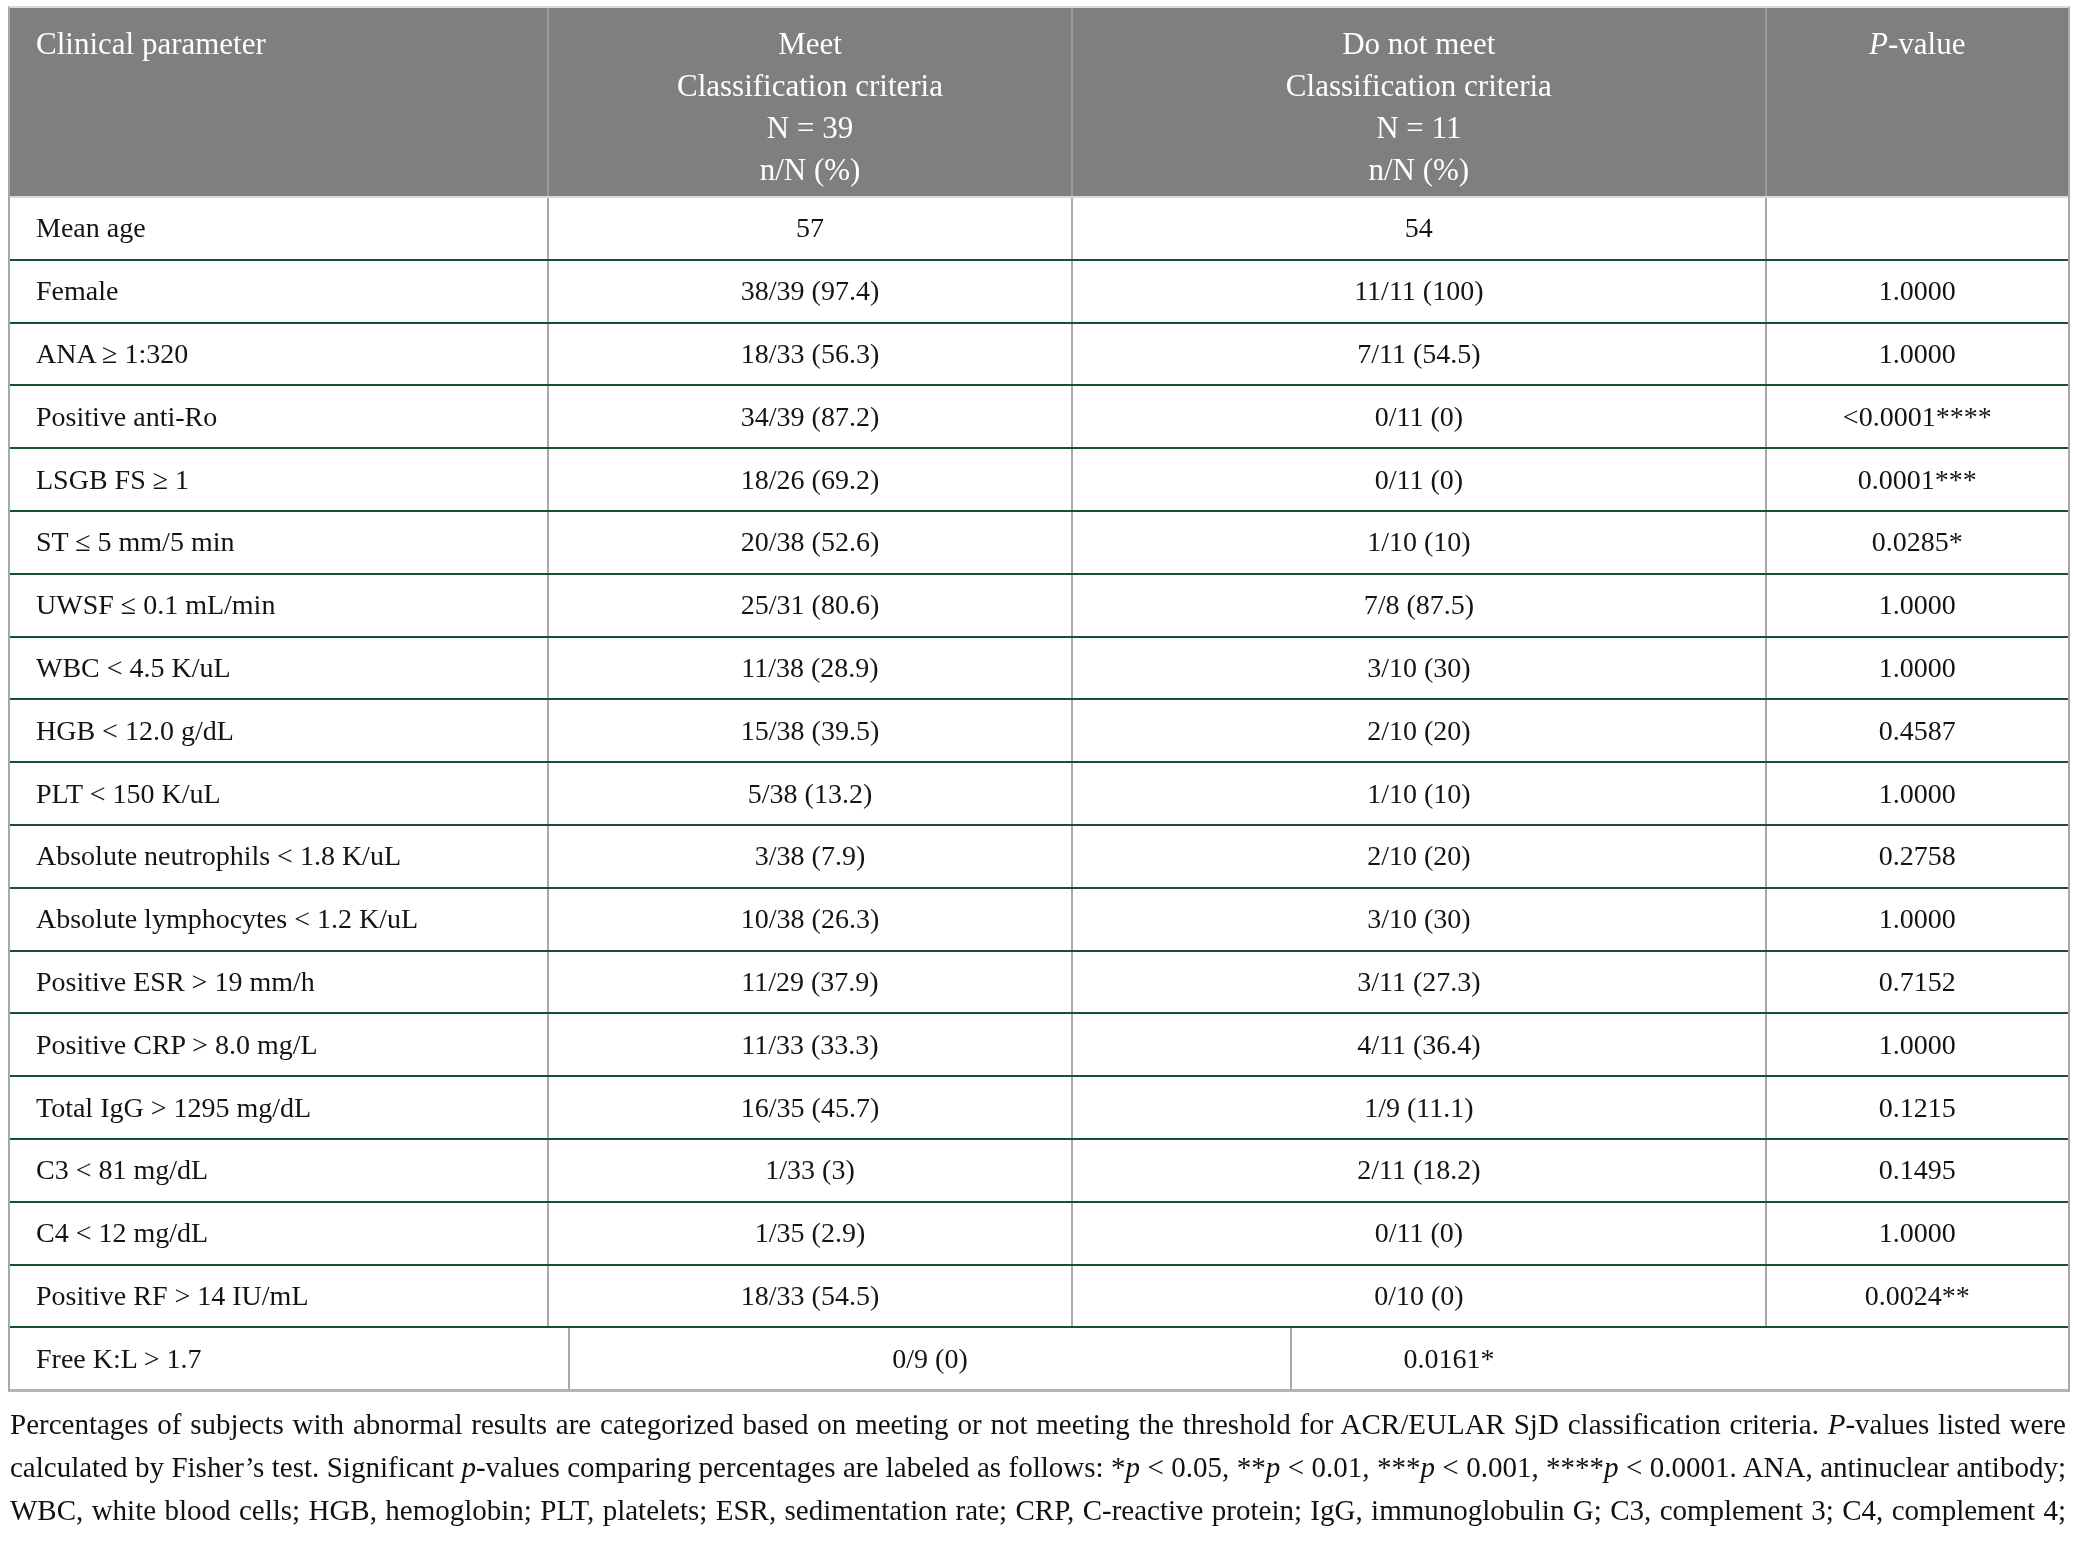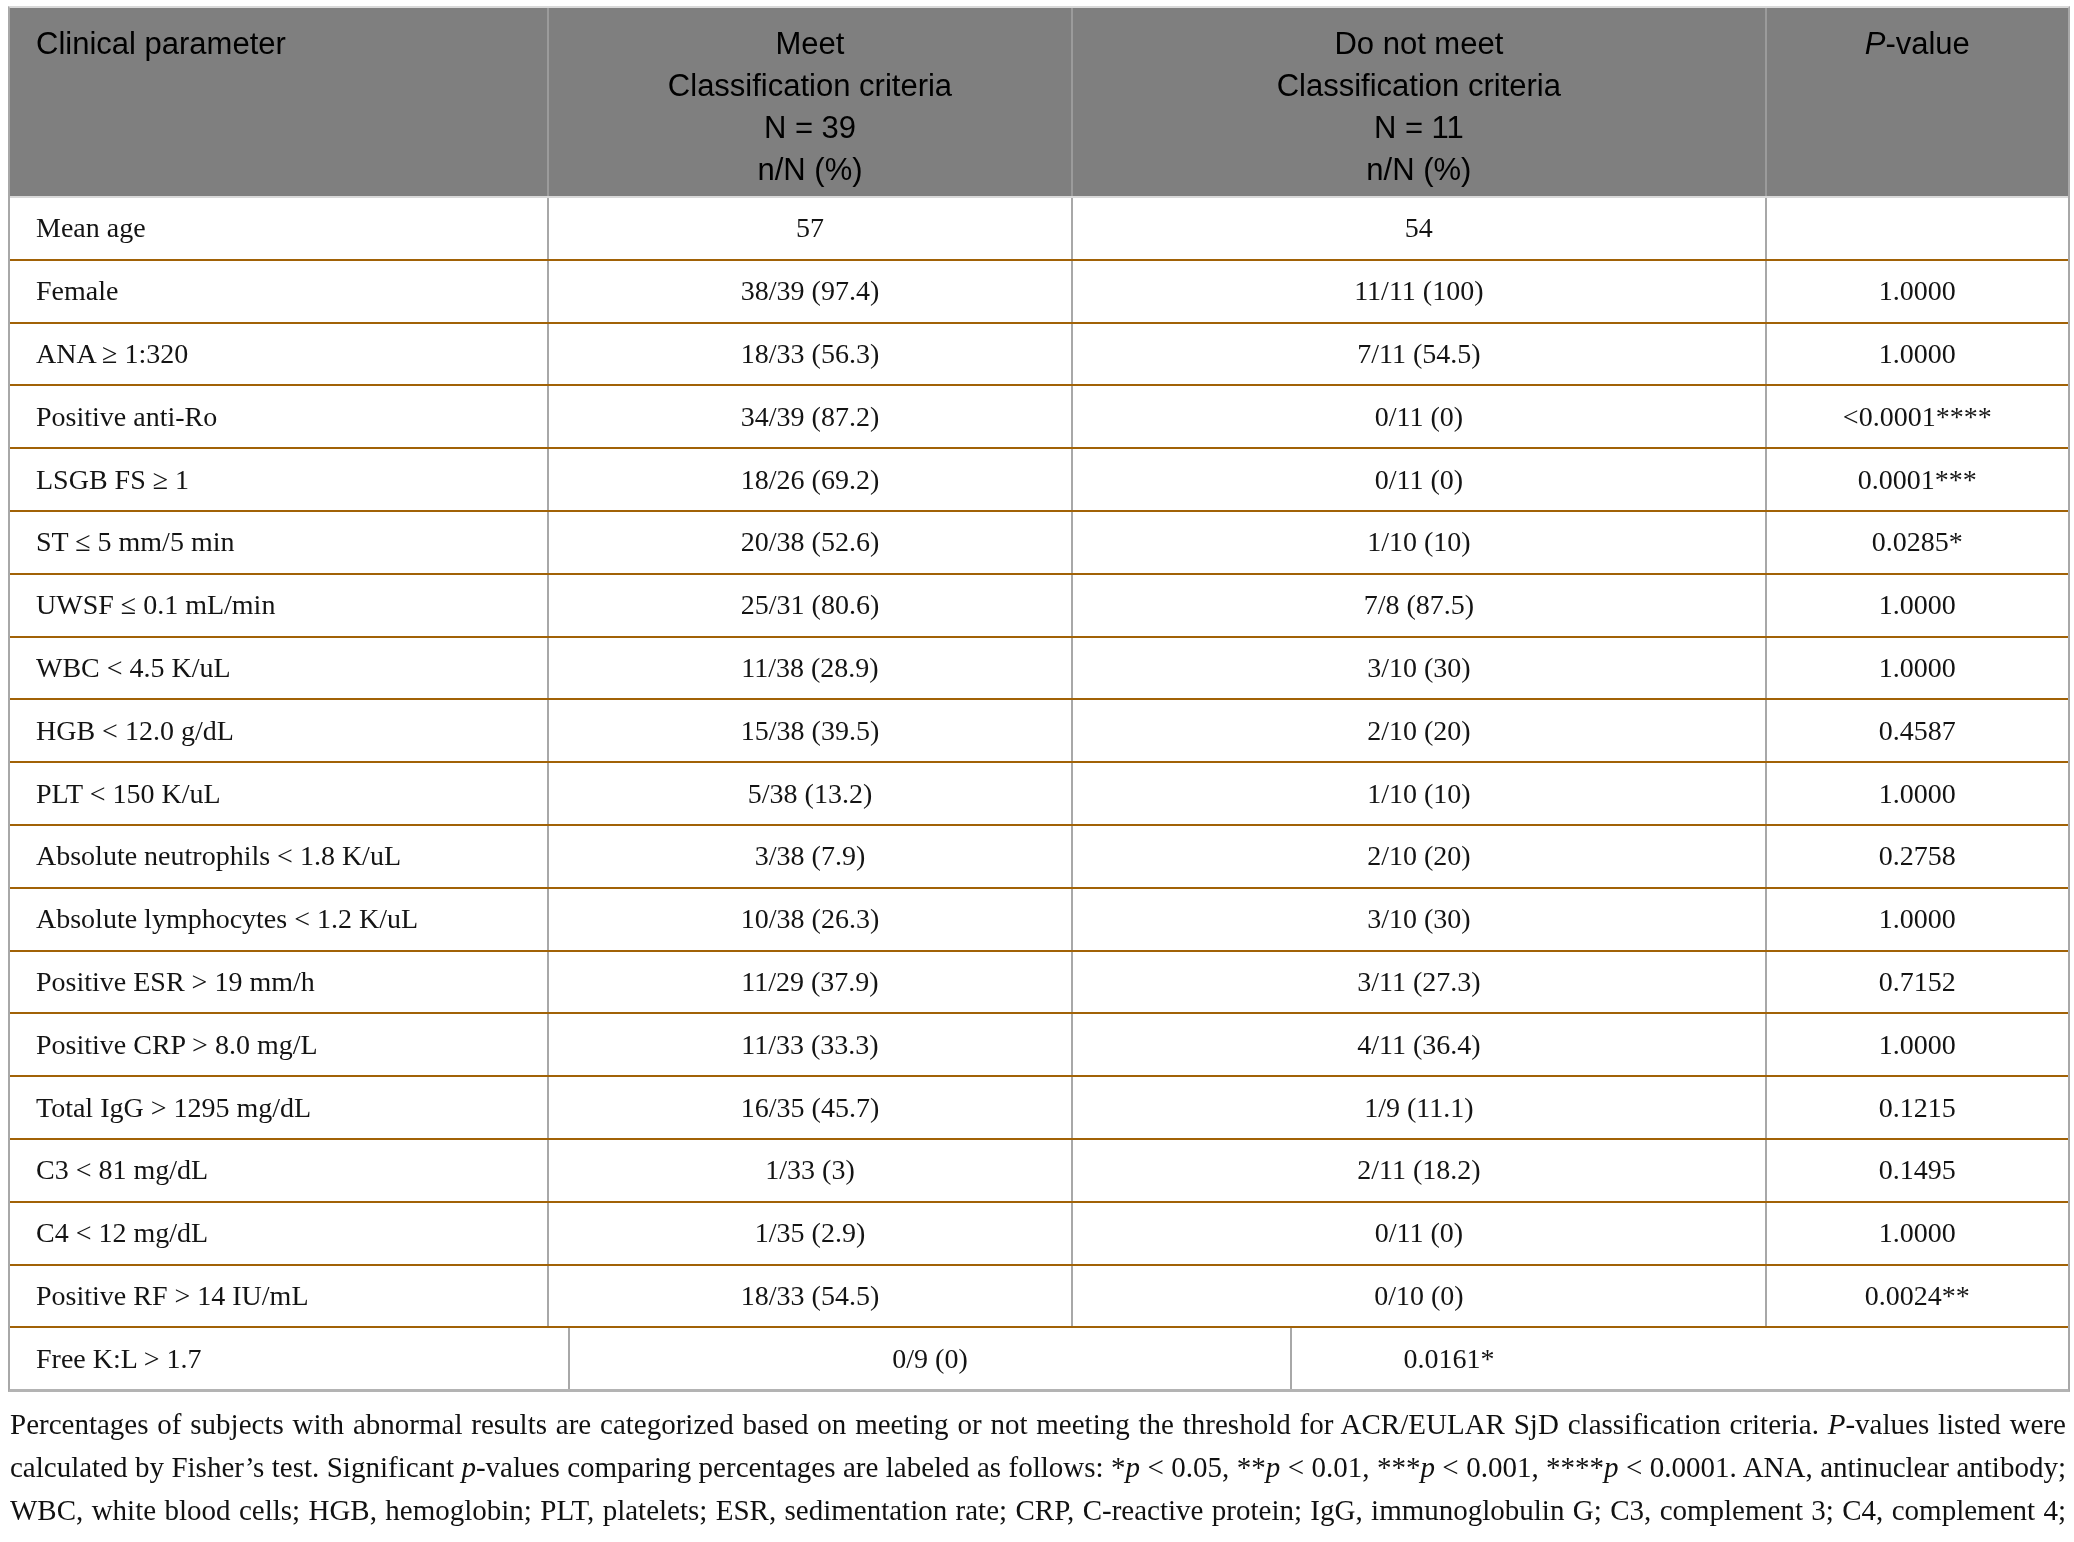--- a/index.html
+++ b/index.html
@@ -26,40 +26,40 @@
     box-sizing: content-box;
   }
   .thead {
     display: flex;
     height: 188px;
     background: #7f7f7f;
     box-sizing: border-box;
   }
   .th {
     box-sizing: border-box;
-    color: #000000;
-    font-family: Liberation Sans, sans-serif;
+    color: #ffffff;
+    font-family: Liberation Serif, serif;
     font-size: 31px;
     line-height: 42px;
     padding-top: 15px;
     border-right: 2px solid #9b9b9b;
   }
   .th:last-child { border-right: none; }
   .col-param   { width: 560px; }
   .col-meet    { width: 546px; }
   .col-notmeet { width: 722px; }
   .col-p       { width: 314px; }
   .th.col-param { padding-left: 26px; text-align: left; }
   .th.col-meet, .th.col-notmeet, .th.col-p { text-align: center; }
   .hline { display: block; }
   .tbody { width: 2058px; }
   .tr {
     display: flex;
     height: 62.8px;
-    border-top: 2px solid #a16207;
+    border-top: 2px solid #14532d;
     box-sizing: border-box;
     background: #ffffff;
   }
   .tr:first-child { border-top: 2px solid #d9d9d9; }
   .td {
     box-sizing: border-box;
     display: flex;
     align-items: center;
     font-size: 28px;
     border-right: 2px solid #a8a8a8;

